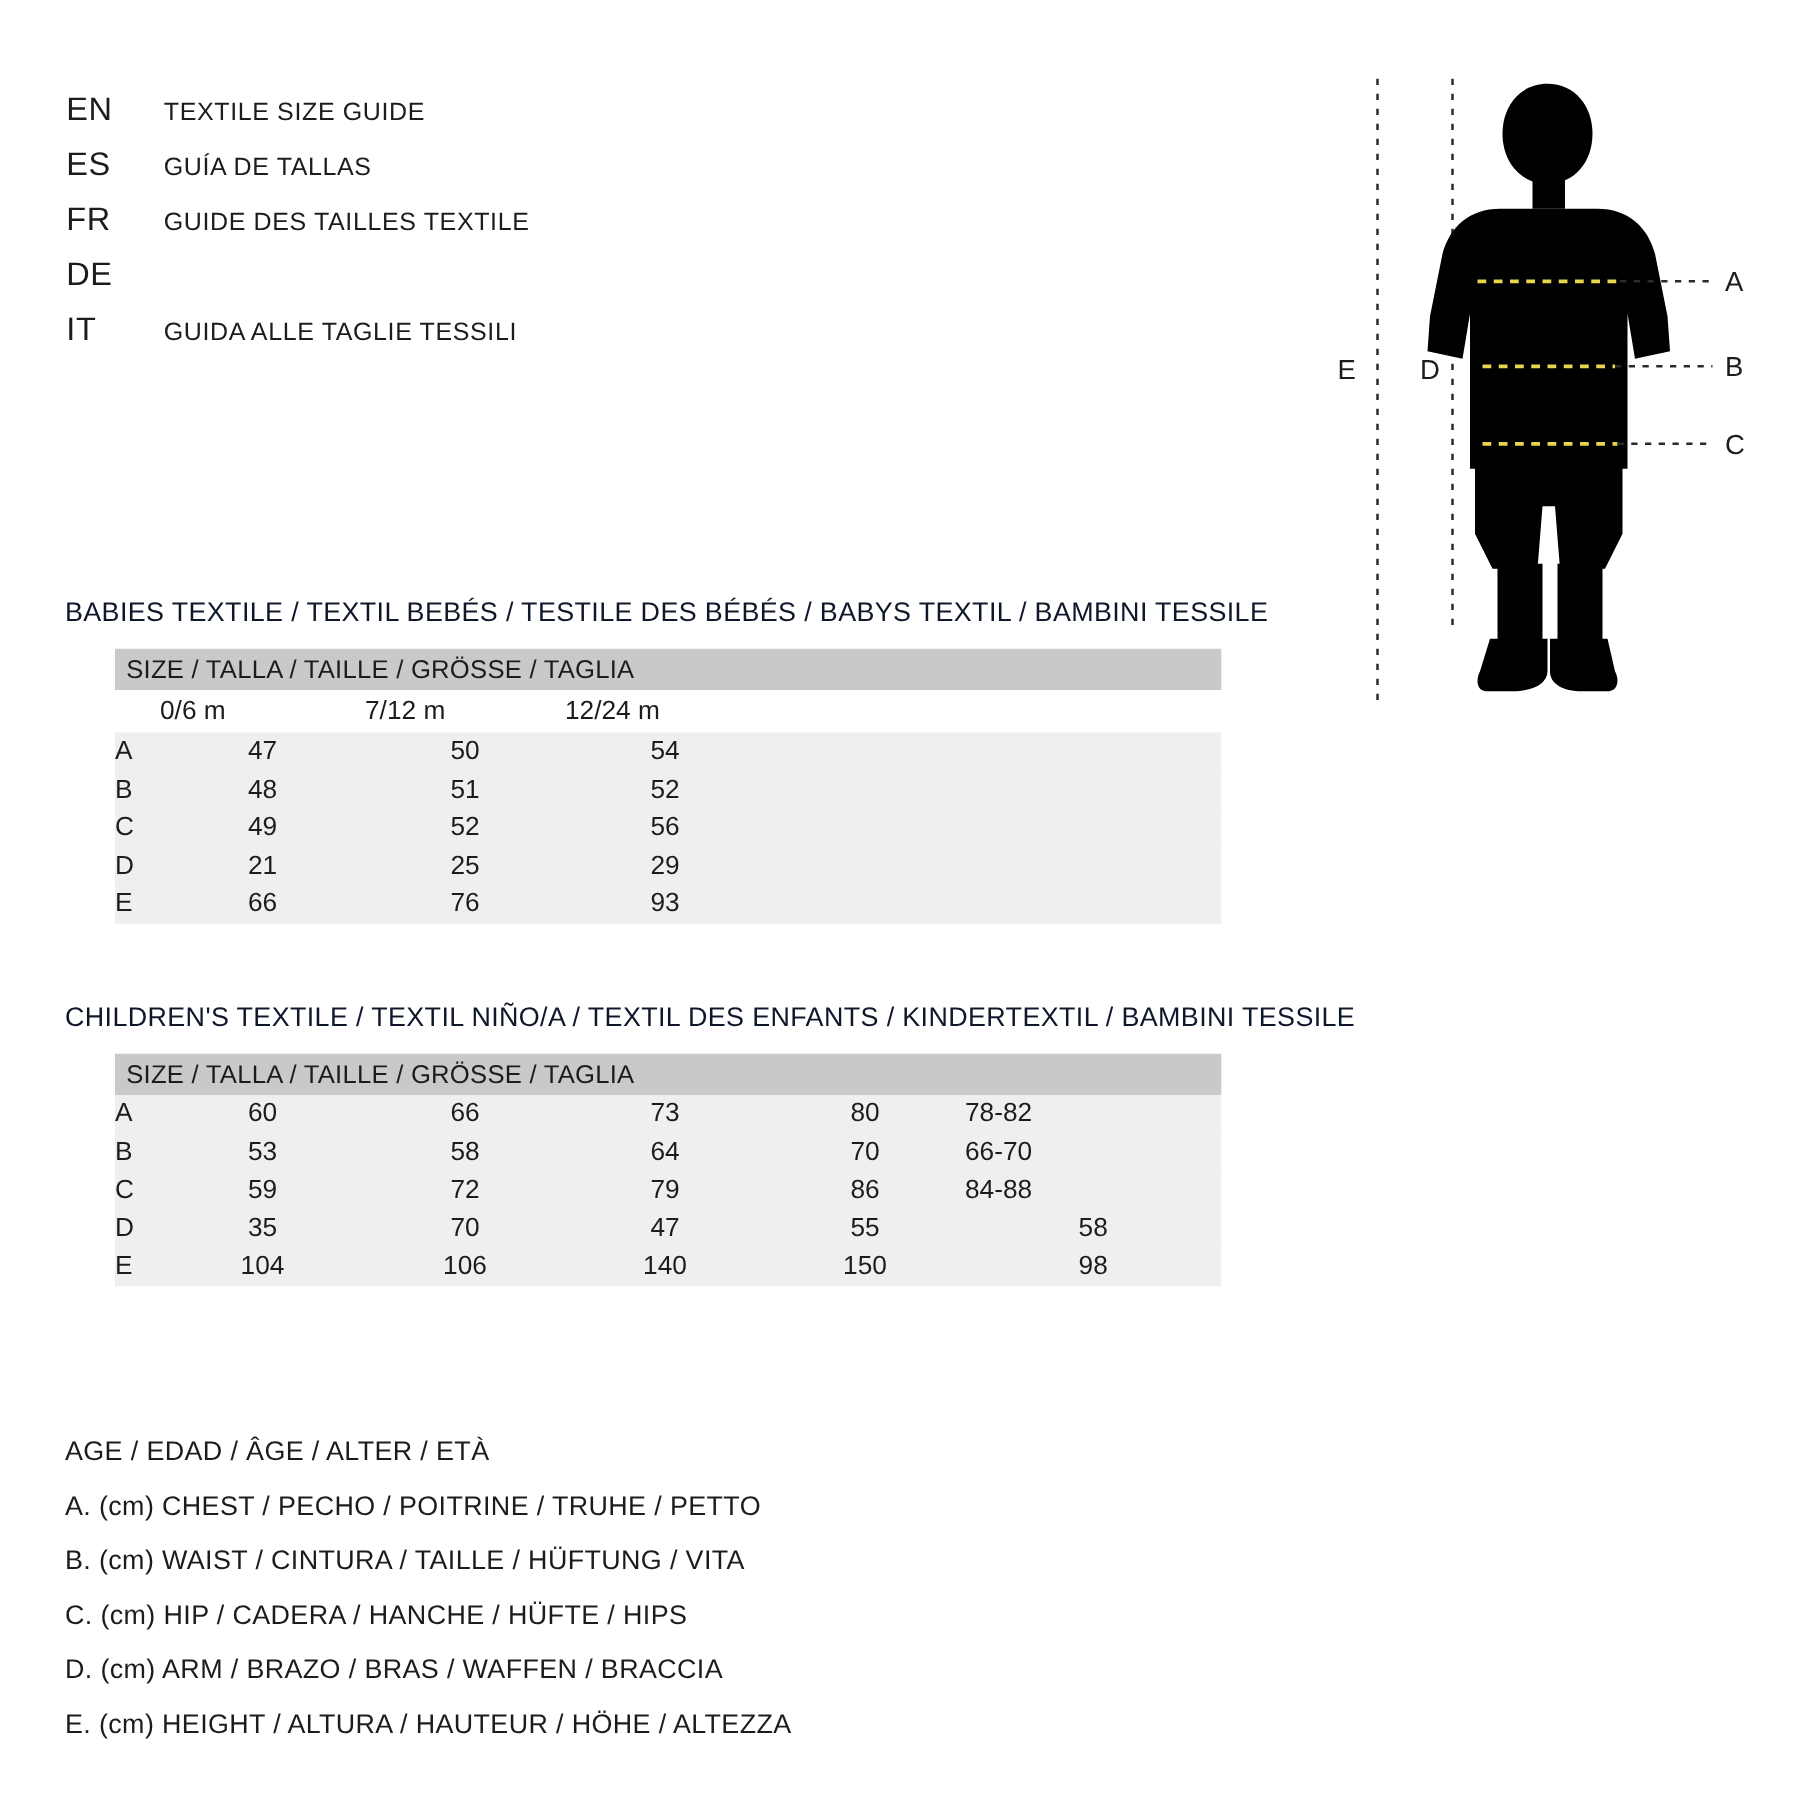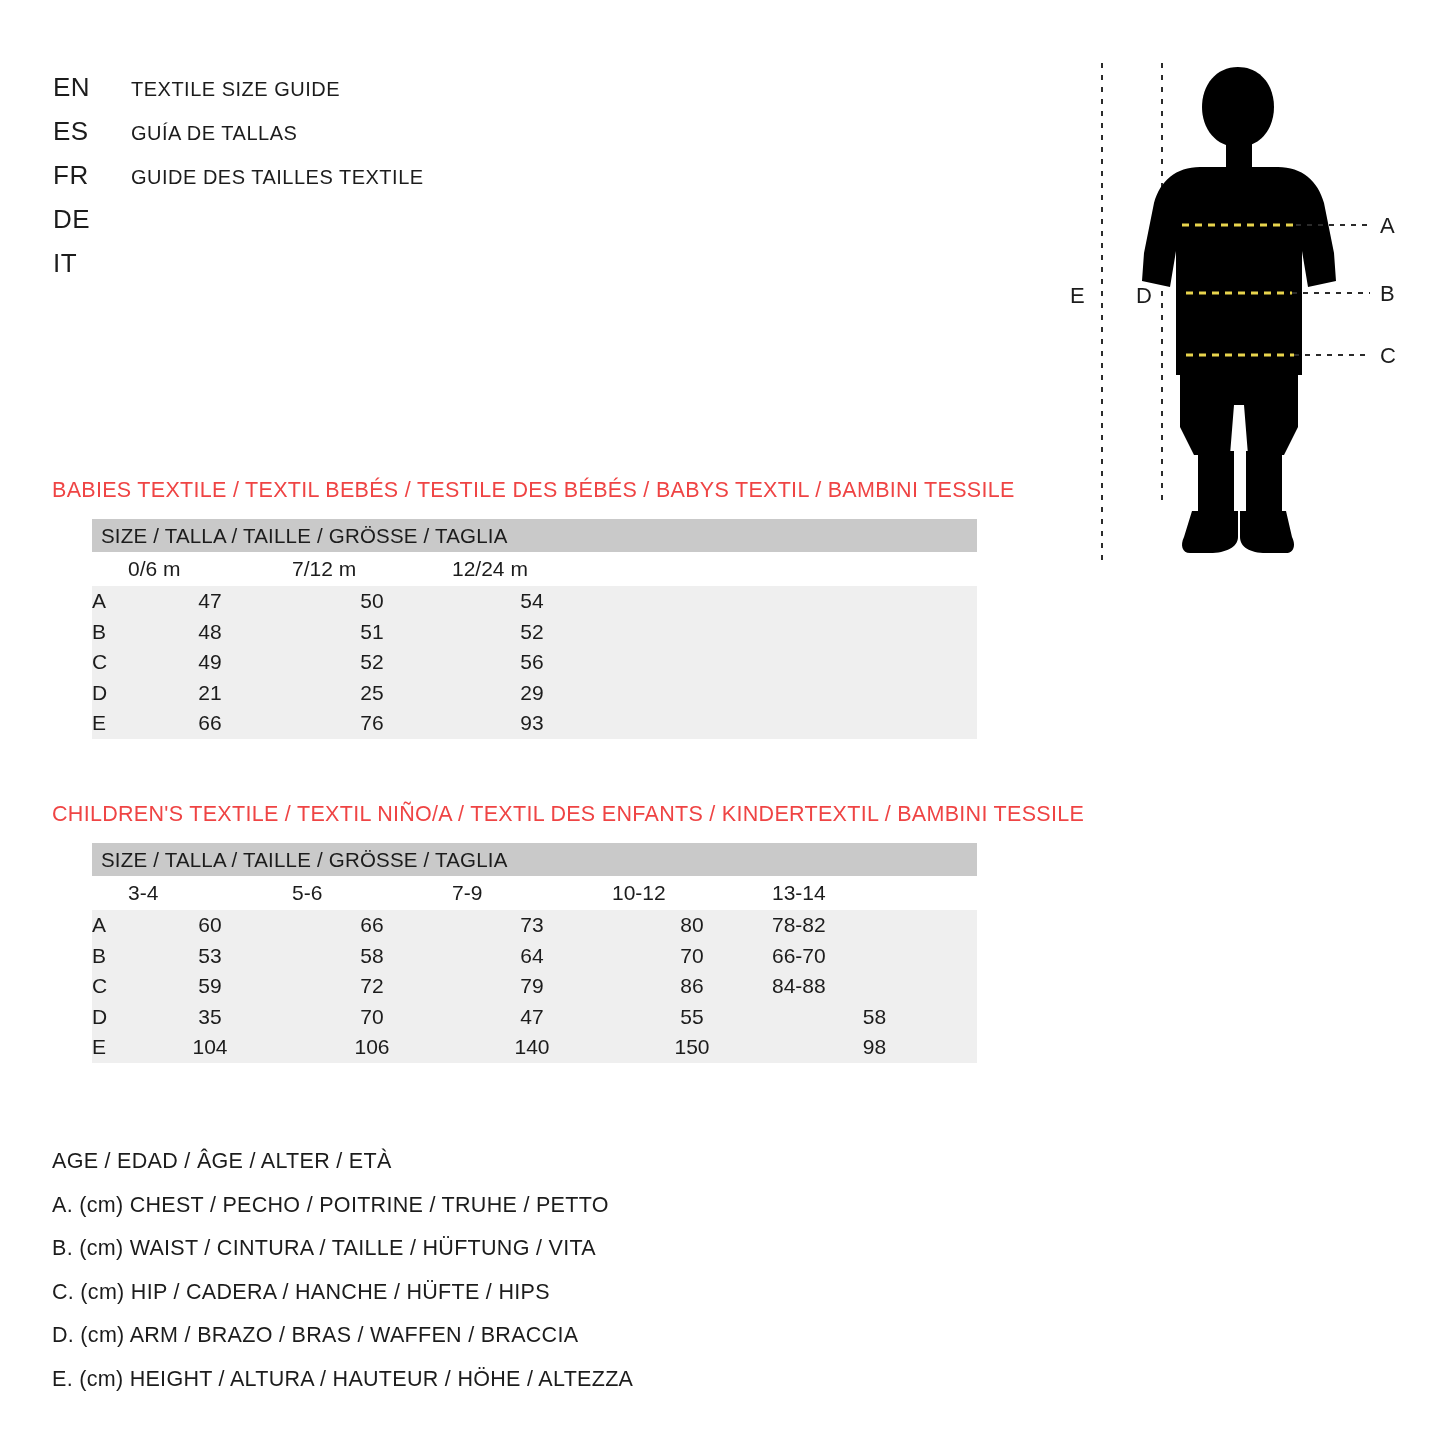--- a/index.html
+++ b/index.html
@@ -51,21 +51,21 @@
 
   
   .section {
     position: absolute;
     left: 52px;
     width: 885px;
   }
   .section-title {
     font-size: 21.5px;
     letter-spacing: 0.3px;
-    color: #ef4444;
+    color: #0f172a;
     margin-bottom: 16px;
     white-space: nowrap;
   }
   table.size-table {
     border-collapse: collapse;
     width: 885px;
     table-layout: fixed;
     margin-left: 40px;
   }
   table.size-table td {
@@ -130,20 +130,21 @@
   </div>
   <div class="header-row">
     <div class="header-lang">FR</div>
     <div class="header-text">GUIDE DES TAILLES TEXTILE</div>
   </div>
   <div class="header-row">
     <div class="header-lang">DE</div>
   </div>
   <div class="header-row">
     <div class="header-lang">IT</div>
+    <div class="header-text">GUIDA ALLE TAGLIE TESSILI</div>
   </div>
 </div>
 
 <div id="figure-block">
   <svg width="380" height="520" viewBox="0 0 380 520">
 
     <line x1="62" y1="8" x2="62" y2="512" stroke="#2b2b2b" stroke-width="2" stroke-dasharray="5,7"></line>
     <line x1="122" y1="8" x2="122" y2="452" stroke="#2b2b2b" stroke-width="2" stroke-dasharray="5,7"></line>
 
     <g fill="#000000">
@@ -246,28 +247,20 @@
       <col style="width:36px">
       <col style="width:164px">
       <col style="width:160px">
       <col style="width:160px">
       <col style="width:160px">
       <col style="width:205px">
     </colgroup>
     <tbody>
       <tr class="head-row">
         <td colspan="6">SIZE / TALLA / TAILLE / GRÖSSE / TAGLIA</td>
-      </tr>
-      <tr class="sub-row">
-        <td class="lbl"></td>
-        <td class="subpad">3-4</td>
-        <td class="subpad">5-6</td>
-        <td class="subpad">7-9</td>
-        <td class="subpad">10-12</td>
-        <td class="subpad">13-14</td>
       </tr>
       <tr class="band">
         <td class="lbl">A</td>
         <td style="text-align:center">60</td>
         <td style="text-align:center">66</td>
         <td style="text-align:center">73</td>
         <td style="text-align:center">80</td>
         <td class="subpad">78-82</td>
       </tr>
       <tr class="band">

